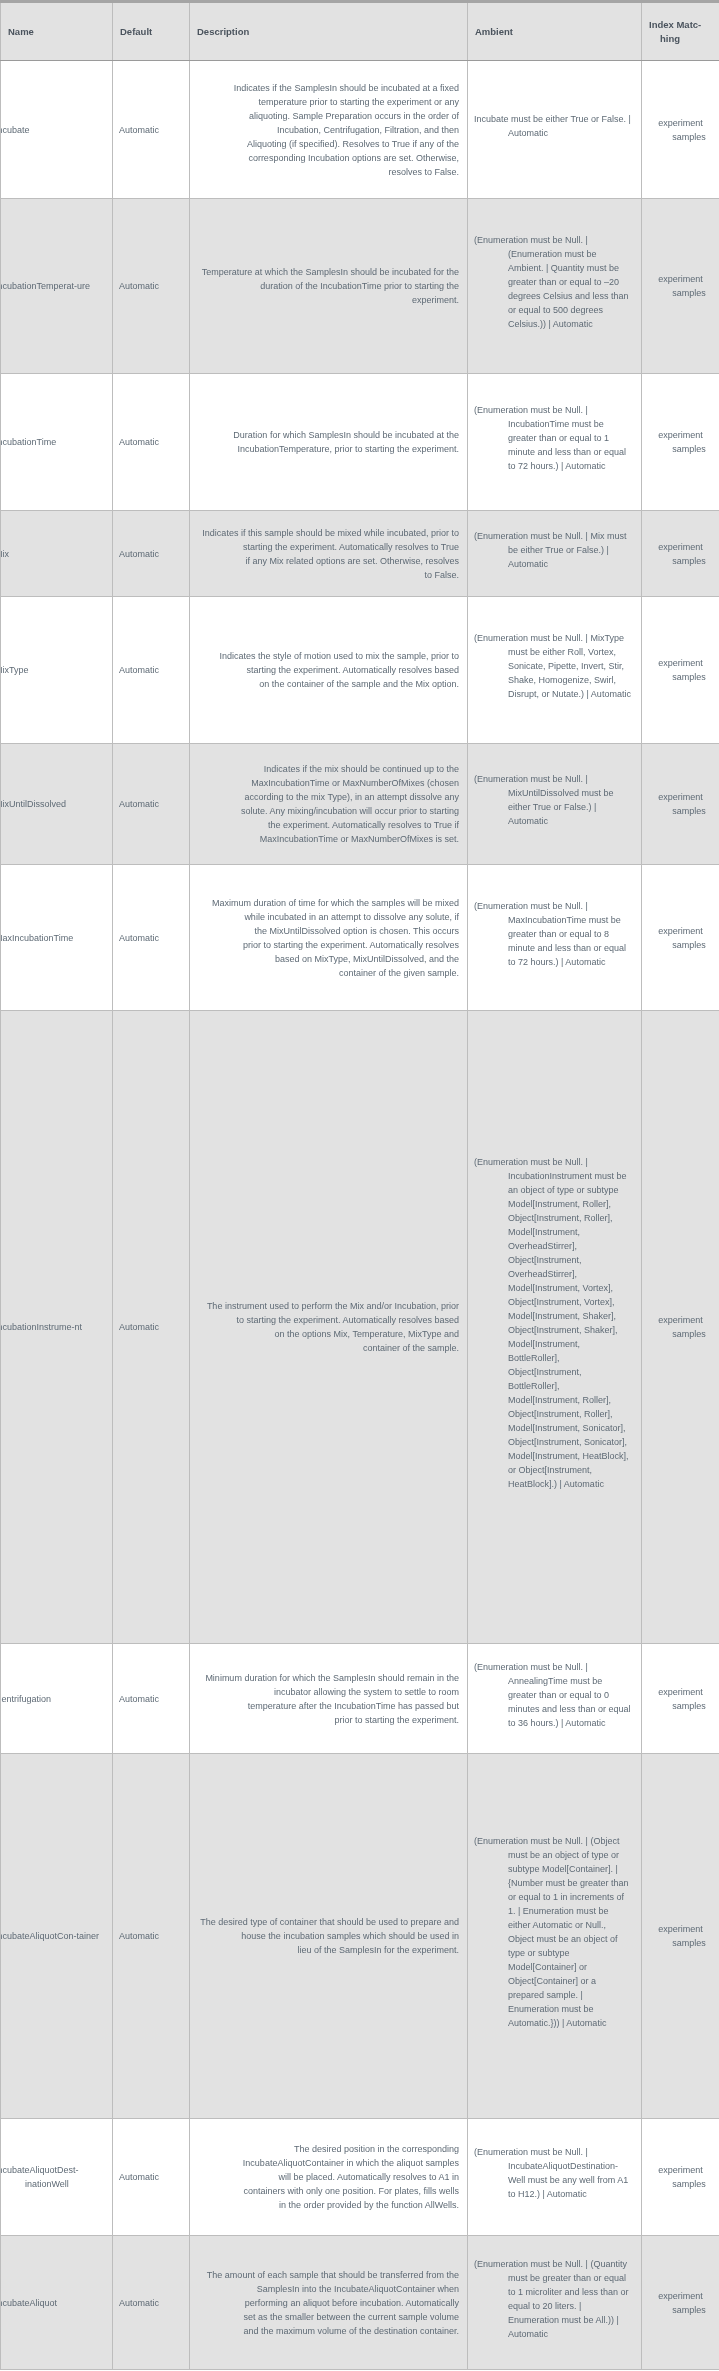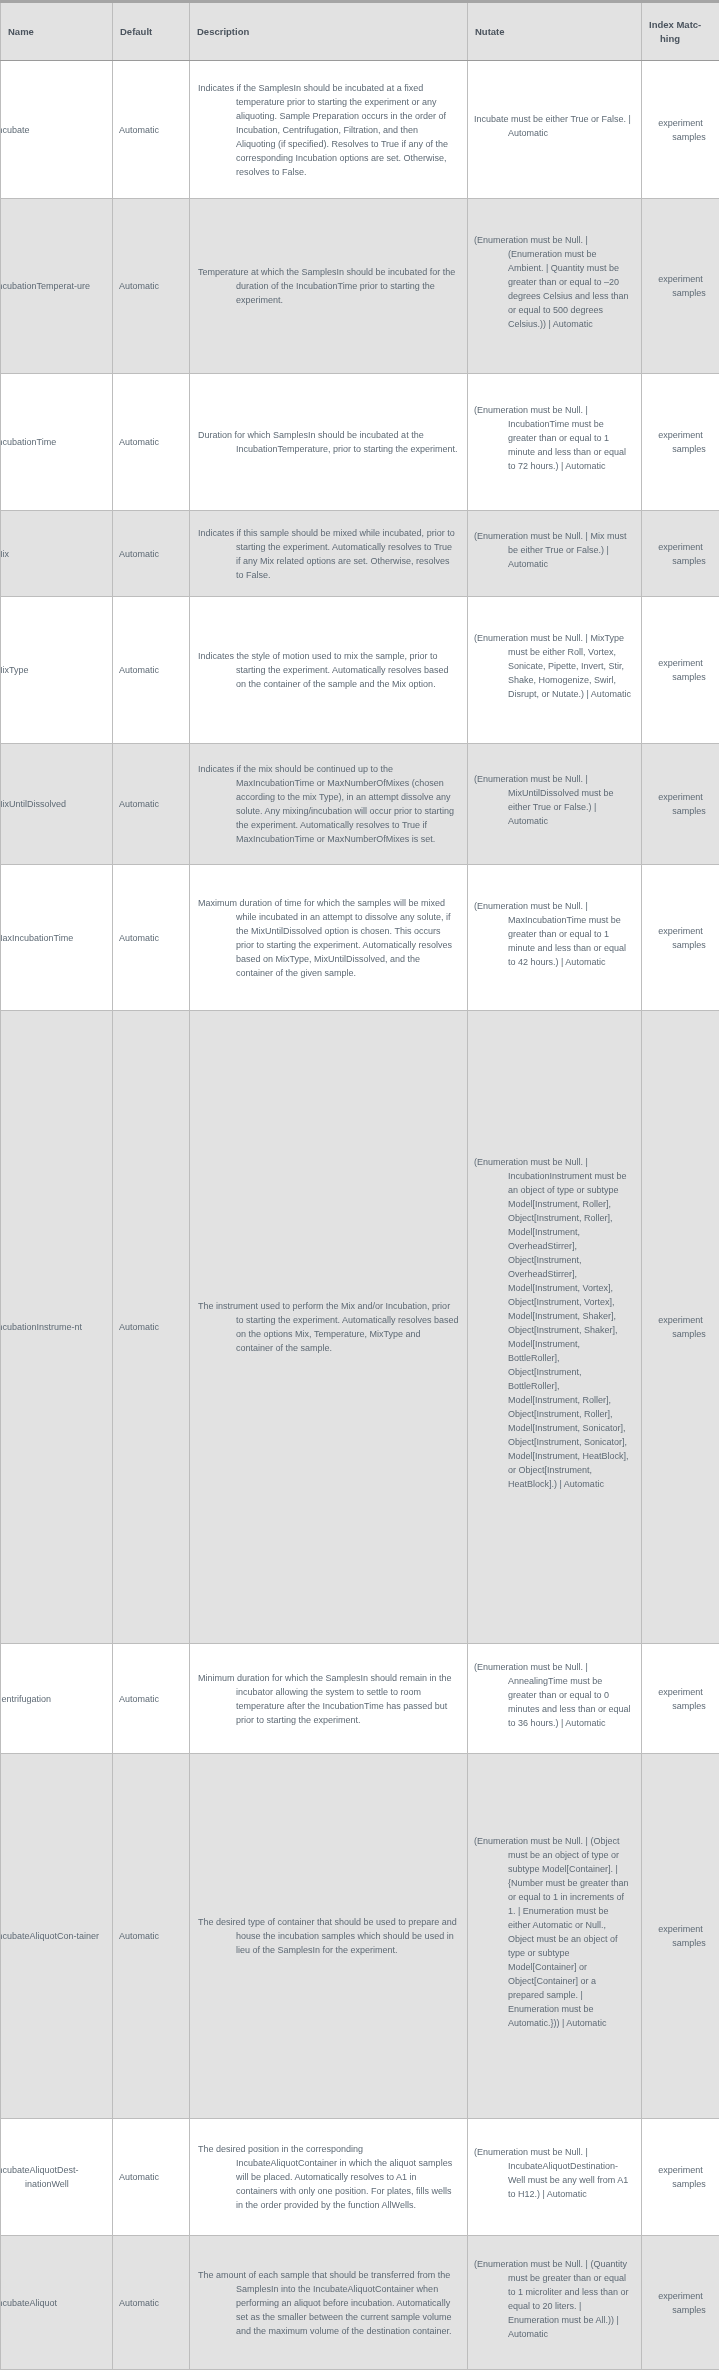--- a/index.html
+++ b/index.html
@@ -45,41 +45,41 @@
   tbody tr:nth-child(6){height:121px;}
   tbody tr:nth-child(7){height:146px;}
   tbody tr:nth-child(8){height:633px;}
   tbody tr:nth-child(9){height:110px;}
   tbody tr:nth-child(10){height:365px;}
   tbody tr:nth-child(11){height:117px;}
   tbody tr:nth-child(12){height:134px;}
 
   td.c-name{padding:4px 6px 4px 24px;text-indent:-30px;}
   td.c-default{padding:4px 6px;}
-  td.c-desc{padding:5px 8px 5px 46px;text-indent:-38px;}
+  td.c-desc{padding:5px 8px 5px 46px;text-indent:-38px;text-align:right;}
   td.c-pattern{padding:6px 8px 14px 40px;text-indent:-34px;}
   td.c-index{padding:4px 7px 4px 24px;text-indent:-17px;text-align:center;}
 </style>
 </head>
 <body>
 
 <table class="options">
   <colgroup>
     <col style="width:112px">
       <col style="width:77px">
       <col style="width:278px">
       <col style="width:174px">
       <col style="width:78px">
   </colgroup>
   <thead>
     <tr>
       <th class="c-name">Name</th>
       <th class="c-default">Default</th>
       <th class="c-desc">Description</th>
-      <th class="c-pattern">Nutate</th>
+      <th class="c-pattern">Ambient</th>
       <th class="c-index">Index Matc-hing</th>
     </tr>
   </thead>
   <tbody>
     <tr>
       <td class="c-name">Incubate</td>
       <td class="c-default">Automatic</td>
       <td class="c-desc">Indicates if the SamplesIn should be incubated at a fixed temperature prior to starting the experiment or any aliquoting. Sample Preparation occurs in the order of Incubation, Centrifugation, Filtration, and then Aliquoting (if specified).  Resolves to True if any of the corresponding Incubation options are set. Otherwise, resolves to False.</td>
       <td class="c-pattern">Incubate must be either True or False.  | Automatic</td>
       <td class="c-index">experiment samples</td>
@@ -116,21 +116,21 @@
       <td class="c-name">MixUntilDissolved</td>
       <td class="c-default">Automatic</td>
       <td class="c-desc">Indicates if the mix should be continued up to the MaxIncubationTime or MaxNumberOfMixes (chosen according to the mix Type), in an attempt dissolve any solute. Any mixing/incubation will occur prior to starting the experiment.  Automatically resolves to True if MaxIncubationTime or MaxNumberOfMixes is set.</td>
       <td class="c-pattern">(Enumeration must be Null.  | MixUntilDissolved must be either True or False.)  | Automatic</td>
       <td class="c-index">experiment samples</td>
     </tr>
     <tr>
       <td class="c-name">MaxIncubationTime</td>
       <td class="c-default">Automatic</td>
       <td class="c-desc">Maximum duration of time for which the samples will be mixed while incubated in an attempt to dissolve any solute, if the MixUntilDissolved option is chosen. This occurs prior to starting the experiment.  Automatically resolves based on MixType, MixUntilDissolved, and the container of the given sample.</td>
-      <td class="c-pattern">(Enumeration must be Null.  | MaxIncubationTime must be greater than or equal to 1 minute and less than or equal to 42 hours.)  | Automatic</td>
+      <td class="c-pattern">(Enumeration must be Null.  | MaxIncubationTime must be greater than or equal to 8 minute and less than or equal to 72 hours.)  | Automatic</td>
       <td class="c-index">experiment samples</td>
     </tr>
     <tr>
       <td class="c-name">IncubationInstrume-nt</td>
       <td class="c-default">Automatic</td>
       <td class="c-desc">The instrument used to perform the Mix and/or Incubation, prior to starting the experiment. Automatically resolves based on the options Mix, Temperature, MixType and container of the sample.</td>
       <td class="c-pattern">(Enumeration must be Null.  | IncubationInstrument must be an object of type or subtype Model[Instrument, Roller], Object[Instrument, Roller], Model[Instrument, OverheadStirrer], Object[Instrument, OverheadStirrer], Model[Instrument, Vortex], Object[Instrument, Vortex], Model[Instrument, Shaker], Object[Instrument, Shaker], Model[Instrument, BottleRoller], Object[Instrument, BottleRoller], Model[Instrument, Roller], Object[Instrument, Roller], Model[Instrument, Sonicator], Object[Instrument, Sonicator], Model[Instrument, HeatBlock], or Object[Instrument, HeatBlock].)  | Automatic</td>
       <td class="c-index">experiment samples</td>
     </tr>
     <tr>

